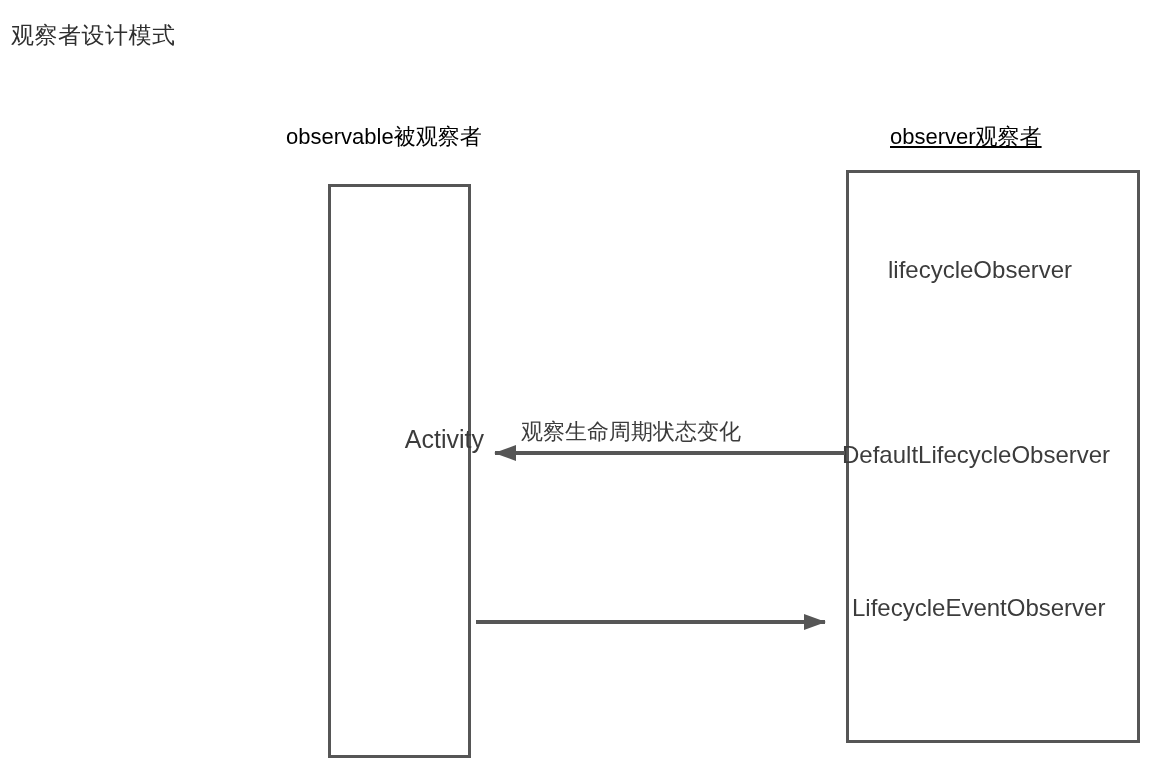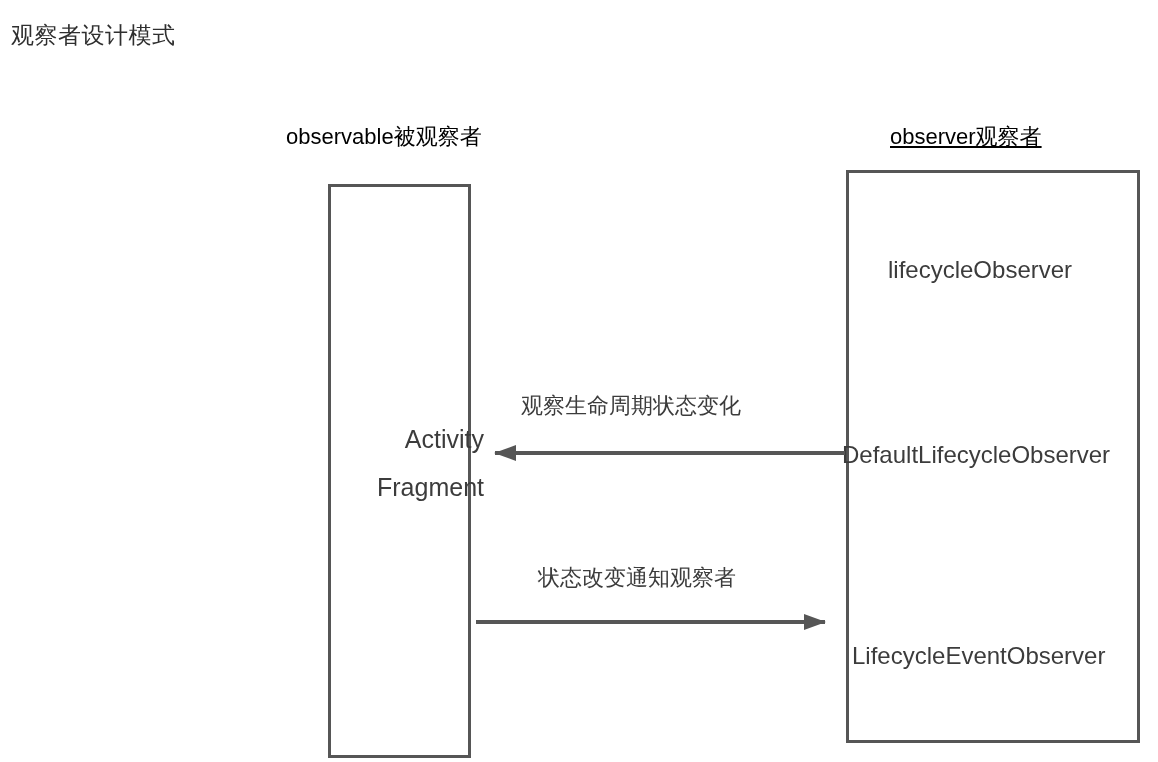--- a/index.html
+++ b/index.html
@@ -93,61 +93,60 @@
   
   .observer-item {
     position: absolute;
     font-size: 24px;
     line-height: 32px;
     color: #3c3c3c;
     white-space: nowrap;
   }
   .observer-item.item-0 { left: 888px; top: 254px; }
   .observer-item.item-1 { left: 842px; top: 439px; }
-  .observer-item.item-2 { left: 852px; top: 592px; margin-top: 48px; }
+  .observer-item.item-2 { left: 852px; top: 592px; }
 
   
   .arrow-svg {
     position: absolute;
     left: 0;
     top: 0;
     width: 1158px;
     height: 762px;
     overflow: visible;
     pointer-events: none;
   }
 
   .arrow-label {
     position: absolute;
     font-size: 22px;
     line-height: 28px;
     color: #3c3c3c;
     white-space: nowrap;
   }
-  .arrow-label.label-0 { left: 521px; top: 394px; font-family: Liberation Mono, monospace; }
+  .arrow-label.label-0 { left: 521px; top: 418px; }
   .arrow-label.label-1 { left: 538px; top: 564px; }
 </style>
 </head>
 <body>
 
 <div class="canvas">
 
   <div class="page-title">观察者设计模式</div>
 
   <div class="col-header left">observable被观察者</div>
 
   <div class="col-header right">observer观察者</div>
 
   <div class="box observable-box"></div>
 
   <div class="box observer-box"></div>
 
   <div class="observable-label">
     <span>Activity</span>
-    <span>Fragment</span>
   </div>
 
   <div class="observer-item item-1">DefaultLifecycleObserver</div>
 
   <div class="observer-item item-0">lifecycleObserver</div>
 
   <div class="observer-item item-2">LifecycleEventObserver</div>
 
   <svg class="arrow-svg" viewBox="0 0 1158 762">
     <defs>
@@ -162,15 +161,14 @@
       </marker>
     </defs>
 
     <line x1="845" y1="453" x2="495" y2="453" stroke="#565656" stroke-width="4" marker-end="url(#head-left-big)"></line>
 
     <line x1="476" y1="622" x2="825" y2="622" stroke="#565656" stroke-width="4" marker-end="url(#head-right)"></line>
   </svg>
 
   <div class="arrow-label label-0">观察生命周期状态变化</div>
 
-  <div class="arrow-label label-1">状态改变通知观察者</div>
 
 </div>
 
 </body></html>

